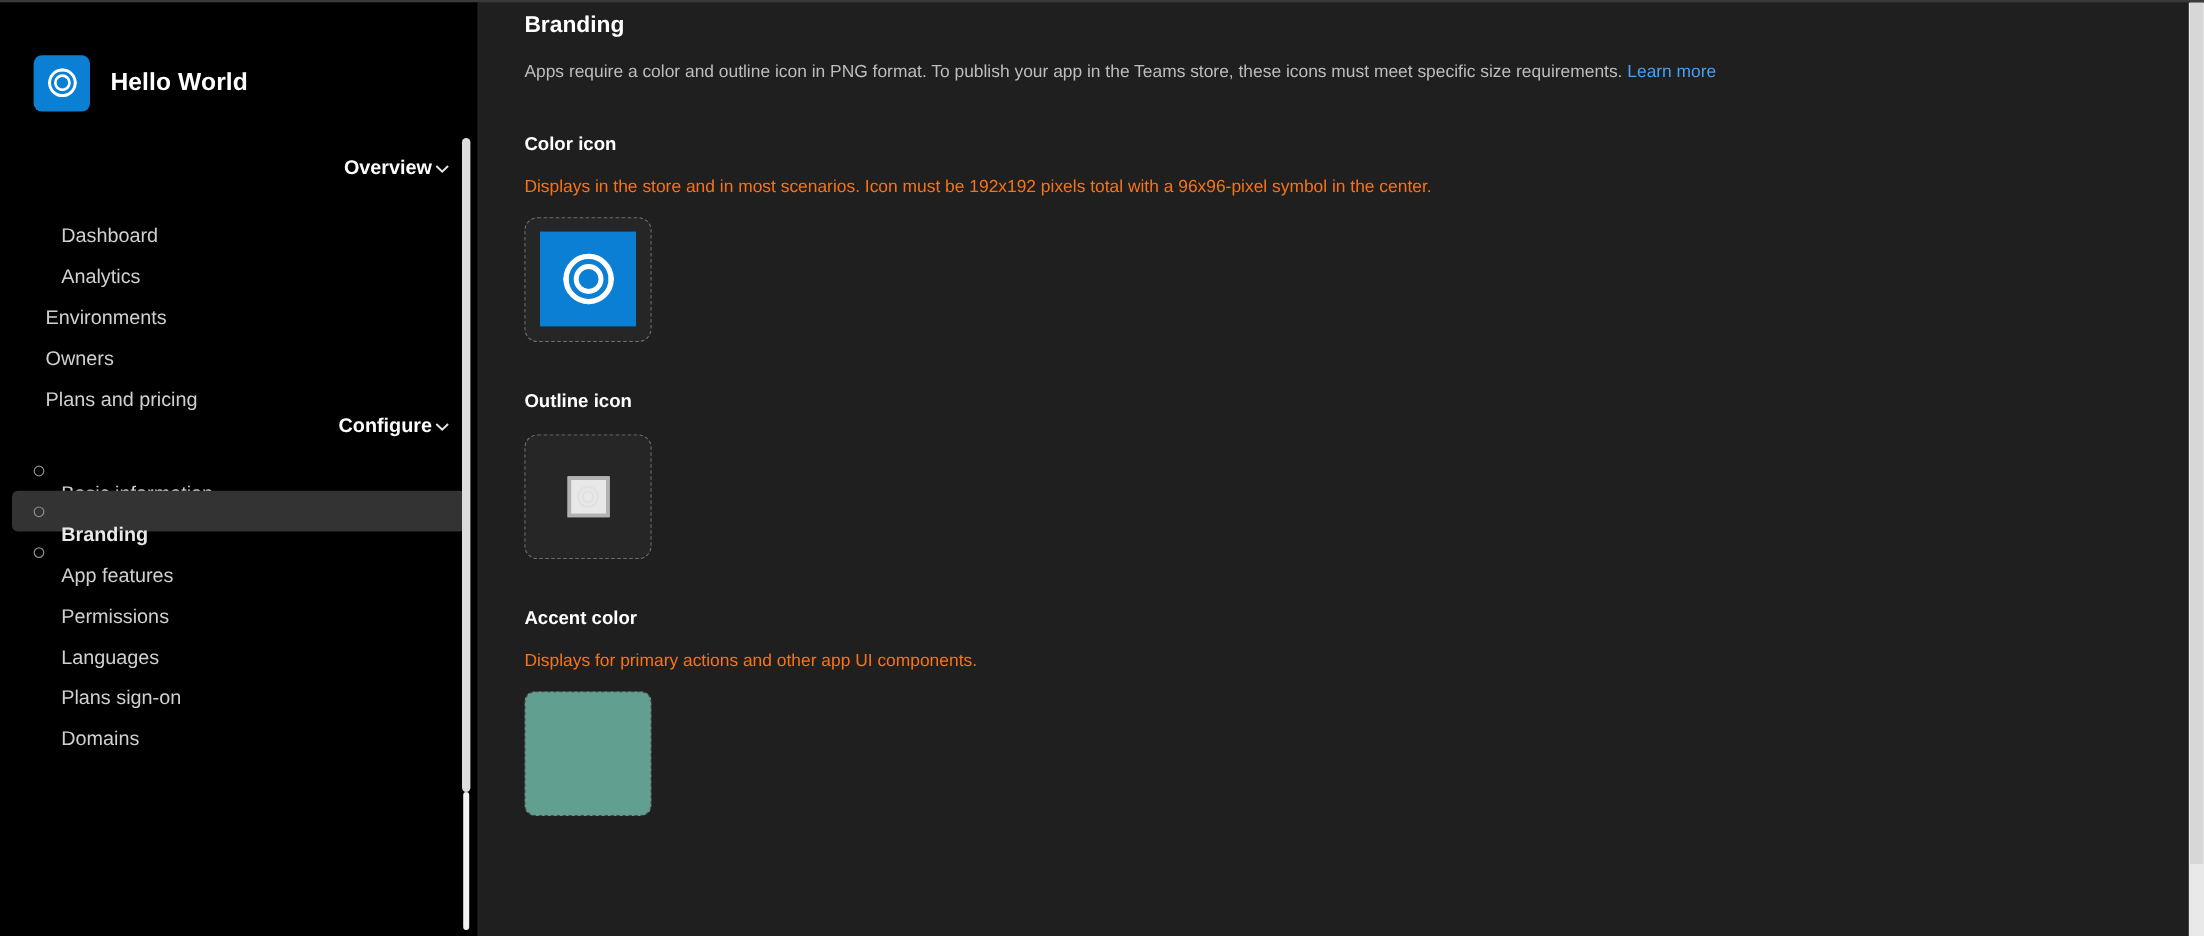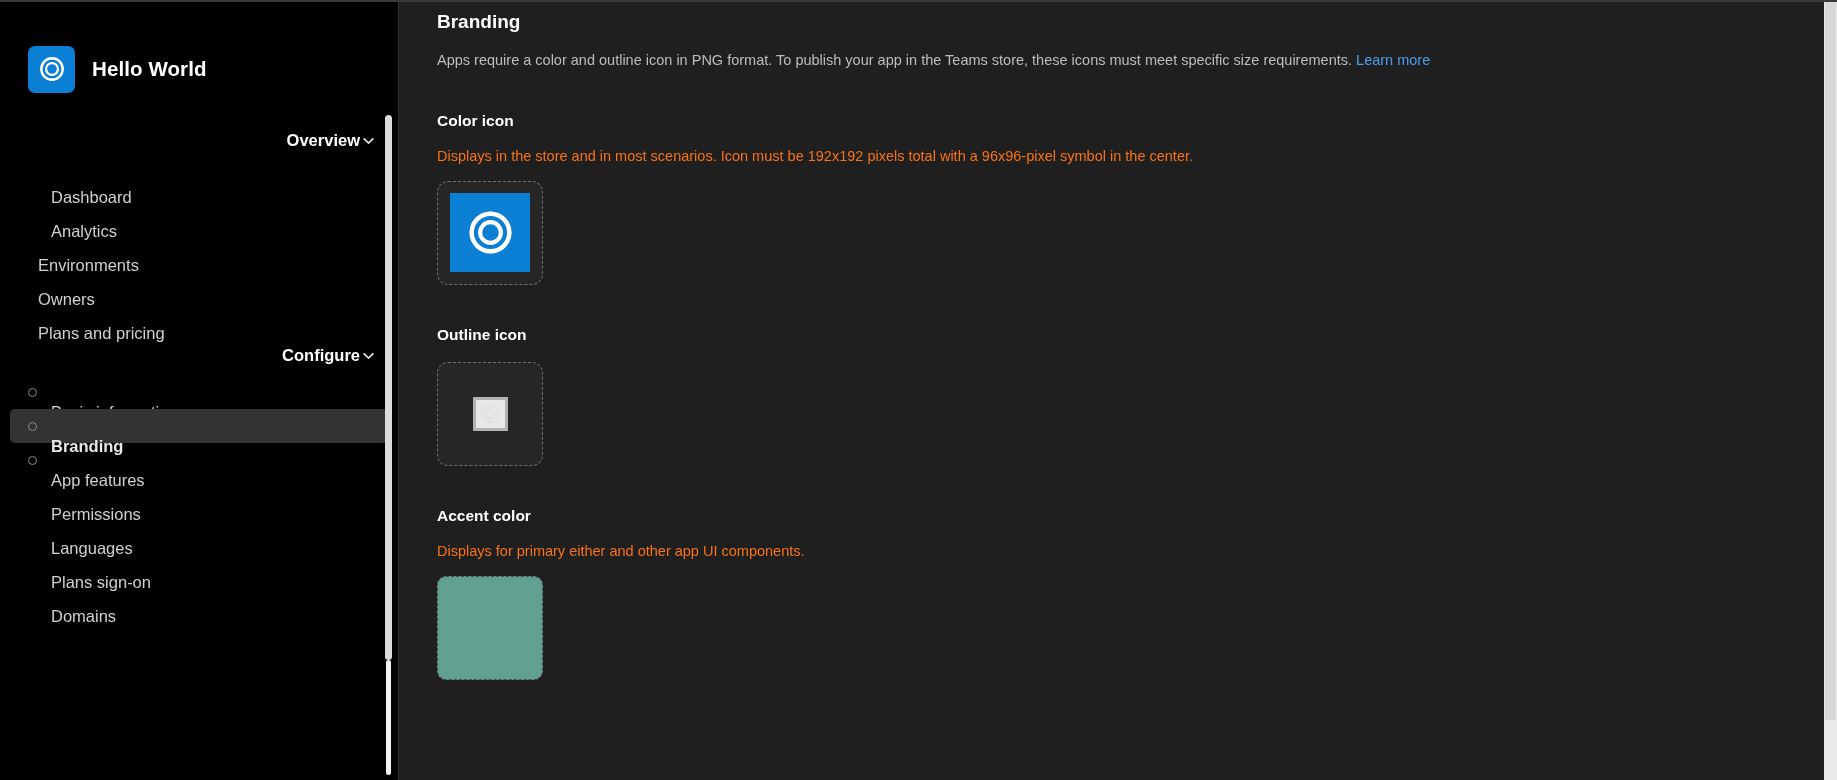--- a/index.html
+++ b/index.html
@@ -351,21 +351,21 @@
                 <path d="M5 16A11 11 0 0 1 16 5" stroke-width="2.6"></path>
                 <circle cx="16" cy="16" r="6" stroke-width="2.4"></circle>
               </g>
             </svg>
           </div>
         </div>
       </section>
 
       <section class="section">
         <h2 class="section-title">Accent color</h2>
-        <p class="section-desc">Displays for primary either and other app UI components.</p>
+        <p class="section-desc">Displays for primary actions and other app UI components.</p>
         <div class="accent-swatch" style="background: rgb(97, 160, 145);"></div>
       </section>
 
     </div>
 
     <div id="page-scrollbar">
       <div id="page-scroll-thumb"></div>
     </div>
   </main>
 

